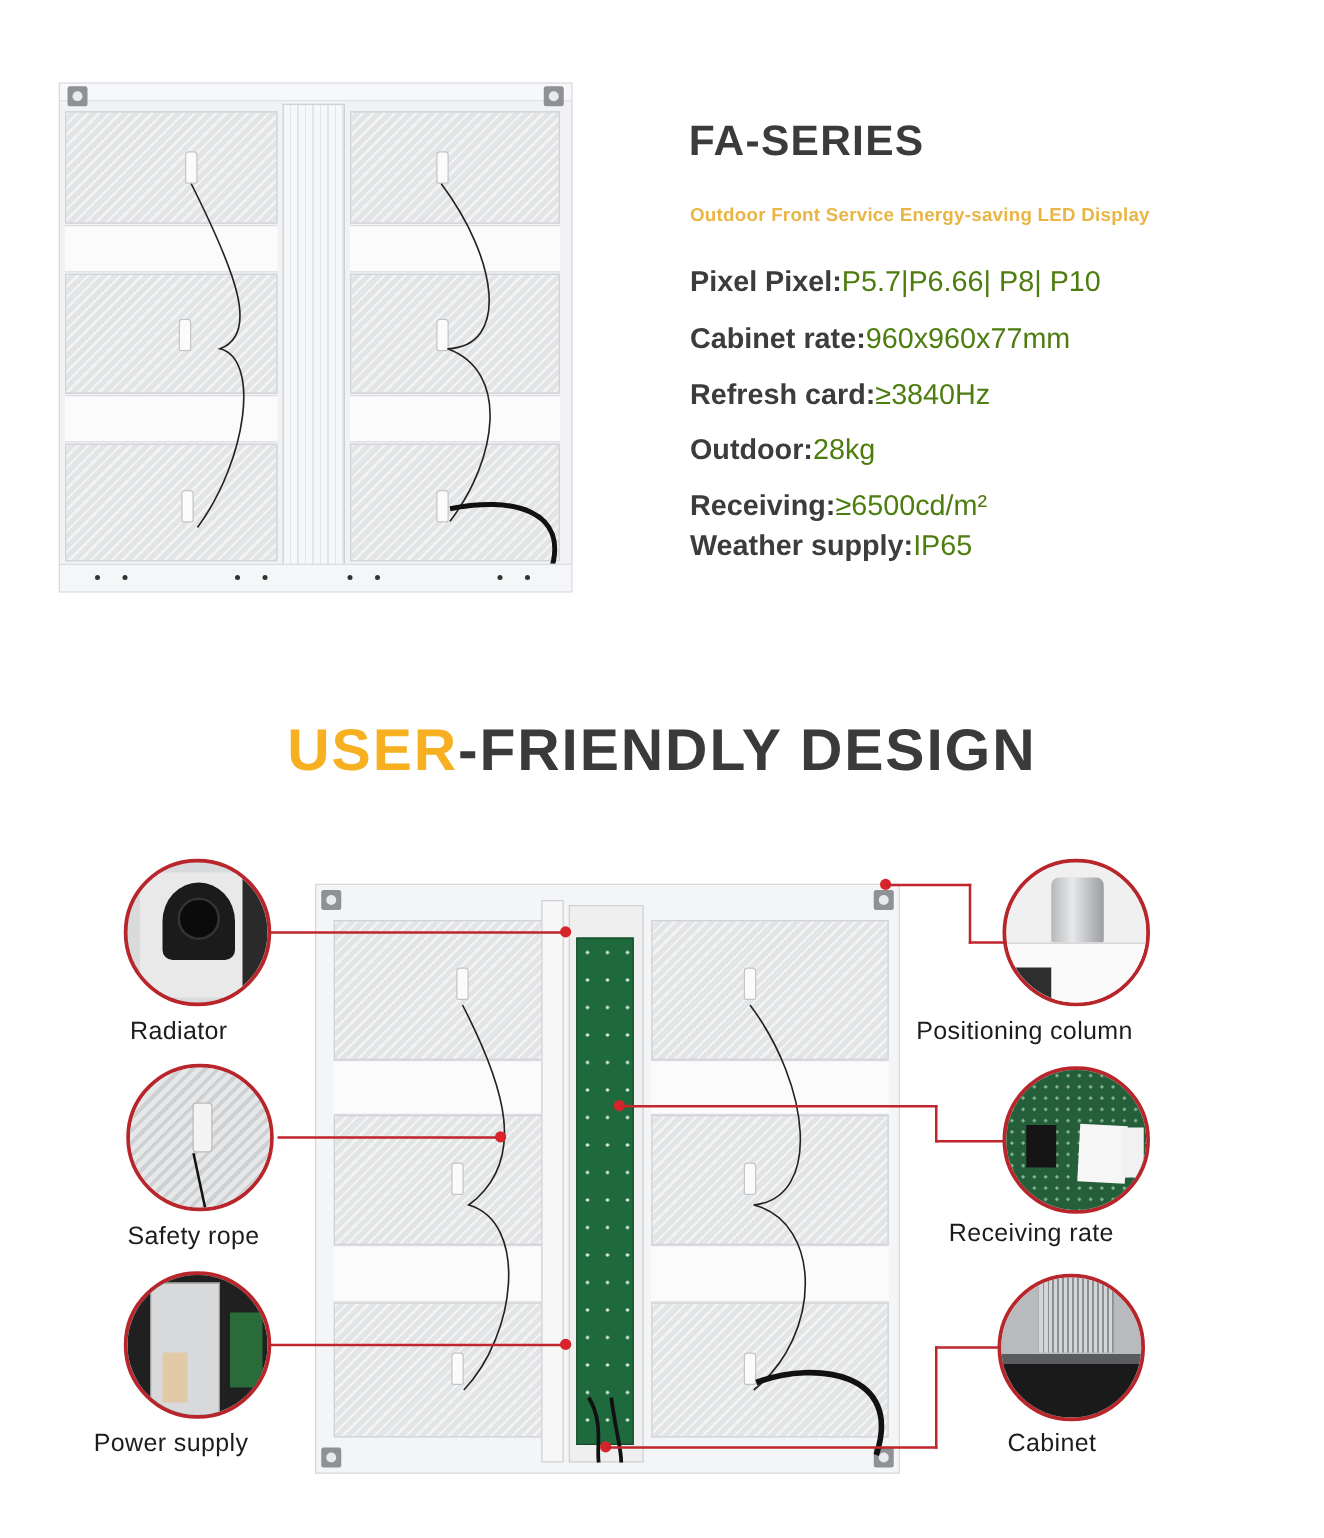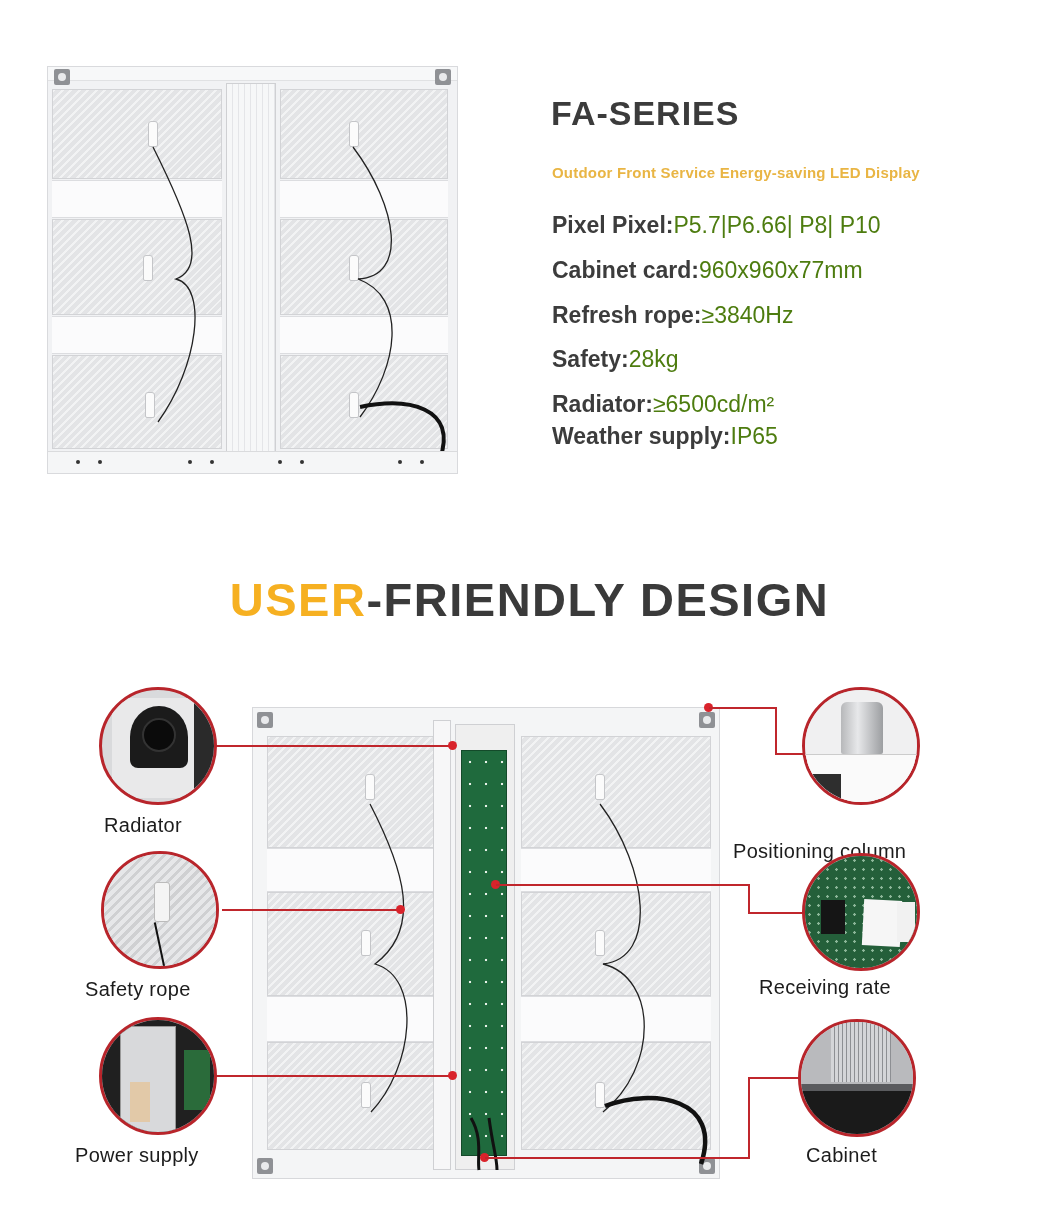--- a/index.html
+++ b/index.html
@@ -121,30 +121,30 @@
   </div>
 </div>
 
 <div class="title">FA-SERIES</div>
 <div class="subtitle">Outdoor Front Service Energy-saving LED Display</div>
 
 <div class="spec" style="top:212px">
   <span class="k">Pixel Pixel:</span><span class="v">P5.7|P6.66| P8| P10</span>
 </div>
 <div class="spec" style="top:257px">
-  <span class="k">Cabinet card:</span><span class="v">960x960x77mm</span>
+  <span class="k">Cabinet rate:</span><span class="v">960x960x77mm</span>
 </div>
 <div class="spec" style="top:302px">
-  <span class="k">Refresh rope:</span><span class="v">≥3840Hz</span>
+  <span class="k">Refresh card:</span><span class="v">≥3840Hz</span>
 </div>
 <div class="spec" style="top:346px">
-  <span class="k">Safety:</span><span class="v">28kg</span>
+  <span class="k">Outdoor:</span><span class="v">28kg</span>
 </div>
 <div class="spec" style="top:391px">
-  <span class="k">Radiator:</span><span class="v">≥6500cd/m²</span>
+  <span class="k">Receiving:</span><span class="v">≥6500cd/m²</span>
 </div>
 <div class="spec" style="top:423px">
   <span class="k">Weather supply:</span><span class="v">IP65</span>
 </div>
 
 <div class="section-title">
   <span class="hl">USER</span><span>-FRIENDLY DESIGN</span>
 </div>
 
 <div class="cab-main">
@@ -215,37 +215,37 @@
   <div class="fan-body"></div>
   <div class="fan-hub"></div>
 </div>
 <div class="callout-label" style="left:104px;top:814px">Radiator</div>
 
 <div class="bubble" style="left:101px;top:851px">
   <div class="rope-bg"></div>
   <div class="rope-hook"></div>
   <div class="rope-wire"></div>
 </div>
-<div class="callout-label" style="left:85px;top:978px">Safety rope</div>
+<div class="callout-label" style="left:102px;top:978px">Safety rope</div>
 
 <div class="bubble" style="left:99px;top:1017px">
   <div class="psu-bg"></div>
   <div class="psu-box"></div>
   <div class="psu-label"></div>
   <div class="psu-green"></div>
 </div>
 <div class="callout-label" style="left:75px;top:1144px">Power supply</div>
 
 <div class="bubble" style="left:802px;top:687px">
   <div class="col-bg"></div>
   <div class="col-post"></div>
   <div class="col-base"></div>
   <div class="col-slot"></div>
 </div>
-<div class="callout-label" style="left:733px;top:840px">Positioning column</div>
+<div class="callout-label" style="left:733px;top:814px">Positioning column</div>
 
 <div class="bubble" style="left:802px;top:853px">
   <div class="card-bg"></div>
   <div class="card-chip"></div>
   <div class="card-sticker"></div>
   <div class="card-sticker2"></div>
 </div>
 <div class="callout-label" style="left:759px;top:976px">Receiving rate</div>
 
 <div class="bubble" style="left:798px;top:1019px">

